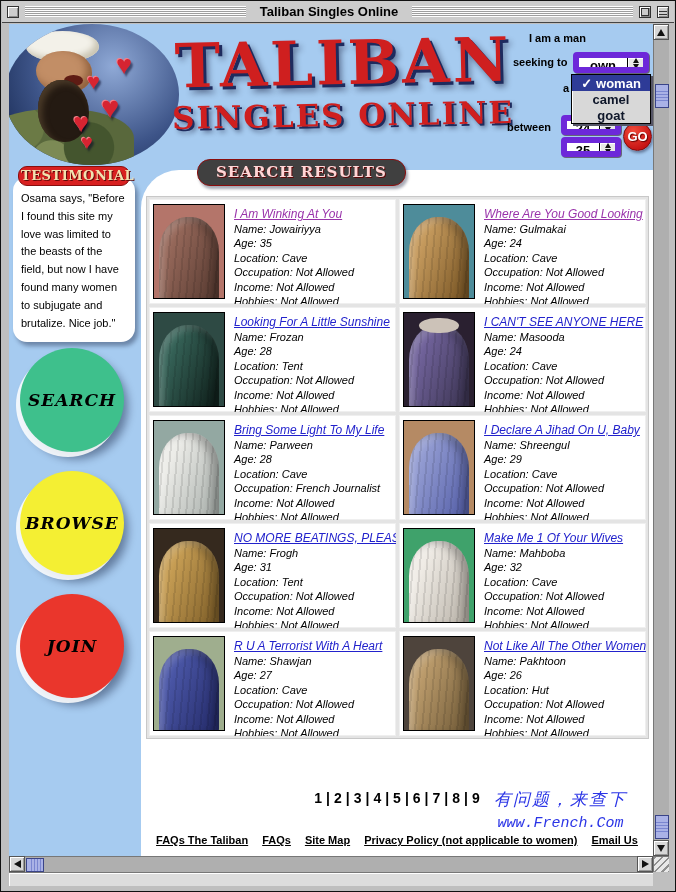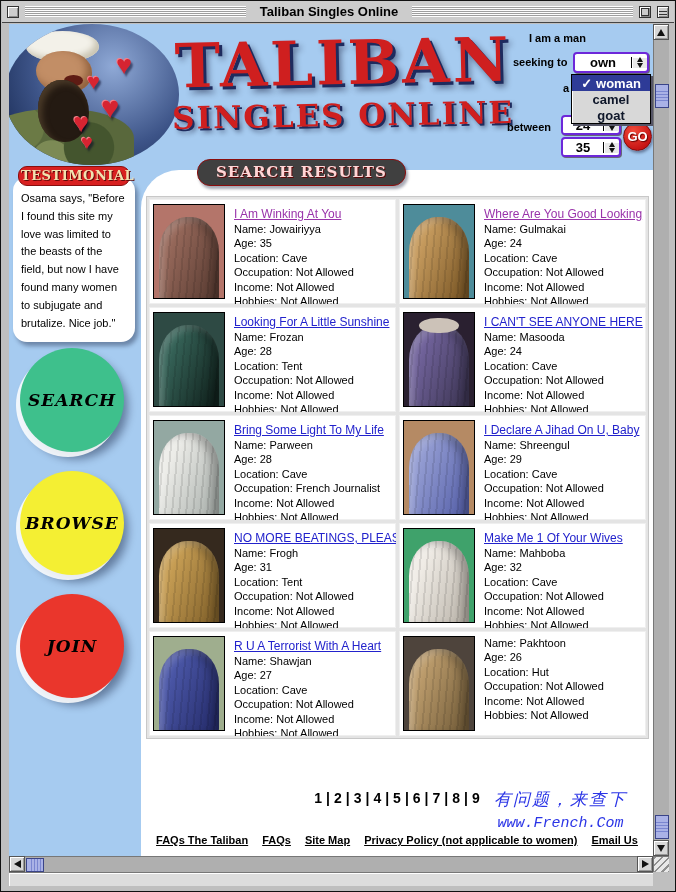--- a/index.html
+++ b/index.html
@@ -64,21 +64,21 @@
             text-shadow:3px 3px 0 #1E2B5E, 5px 6px 6px rgba(0,0,30,.45); }
   .logo-2 { font-size:31px; line-height:38px; letter-spacing:2px; margin-top:-4px; transform:rotate(-1deg);
             text-shadow:2px 2px 0 #1E2B5E, 4px 4px 5px rgba(0,0,30,.45); }
 
   
   .mform { position:absolute; right:0; top:4px; width:154px; height:134px; font-size:11px; font-weight:bold; color:#000; }
   .f-l1 { position:absolute; top:4px; left:30px; }
   .f-l2 { position:absolute; top:28px; left:14px; }
   .f-l3 { position:absolute; top:54px; left:64px; }
   .f-l4 { position:absolute; top:93px; left:8px; }
-  .mac-pop { position:absolute; display:flex; align-items:center; background:#FFF; border:2px solid #6d28d9;
+  .mac-pop { position:absolute; display:flex; align-items:flex-start; background:#FFF; border:6px solid #6d28d9;
              border-radius:4px; overflow:hidden; box-shadow:1px 1px 0 #667; }
   .pop-own { top:24px; left:74px; width:76px; height:21px; }
   .pop-min { top:87px; left:62px; width:60px; height:20px; }
   .pop-max { top:109px; left:62px; width:60px; height:20px; }
   .pop-val { flex:1; display:flex; align-items:center; justify-content:center; font-size:13px; font-weight:bold; background:#FFF; }
   .pop-arrows { width:16px; display:flex; flex-direction:column; align-items:center; justify-content:center;
                 border-left:1px solid #000; background:#E8E8E8; box-shadow:inset 1px 1px 0 #FFF; }
   .mac-menu { position:absolute; top:46px; left:72px; width:80px; background:#D8D8D8; border:1px solid #000;
               box-shadow:2px 2px 0 #556, inset 1px 1px 0 #FFF; z-index:5; }
   .menu-row { height:16px; display:flex; align-items:center; justify-content:center; gap:4px;
@@ -109,21 +109,21 @@
   .c-search { top:184px; background:#3EC08C; }
   .c-browse { top:307px; background:#F4EF33; }
   .c-join   { top:430px; background:#EA362C; }
 
   
   .banner { position:absolute; top:-11px; left:56px; background:#404040; color:#FFD6D6;
             font-family:"DejaVu Serif", serif; font-weight:bold; font-size:15px; letter-spacing:1px;
             padding:3px 18px 4px; border-radius:13px; border:1px solid #8A0E0E;
             text-shadow:1px 1px 0 #5E0808; box-shadow:2px 3px 3px rgba(0,10,40,.35); z-index:3; }
   .cards { position:absolute; top:26px; left:5px; right:4px; display:grid; grid-template-columns:1fr 1fr;
-           gap:3px; background:#E4E4E4; border:1px solid #C8C8C8; padding:2px; }
+           gap:3px; background:#E4E4E4; border:1px solid #C8C8C8; padding:2px;font-style:italic; }
   .card { background:#FFF; padding:3px 4px; display:flex; gap:9px; height:105px; overflow:hidden;
           box-shadow:inset 0 0 0 1px #EFEFEF; }
   .photo { width:72px; height:95px; border:1px solid #000; position:relative; overflow:hidden;
            background:var(--pbg,#999); flex:none; align-self:center; }
   .photo .cloth { position:absolute; left:7%; right:7%; top:13%; bottom:-3%;
            background:linear-gradient(115deg, var(--pcloth,#AAA) 25%, var(--pshade,#666) 90%);
            border-radius:46% 46% 8% 8% / 42% 42% 5% 5%;
            box-shadow:inset -7px 2px 9px rgba(0,0,0,.28), inset 5px 4px 7px rgba(255,255,255,.22); }
   .photo .cloth::after { content:""; position:absolute; inset:0; border-radius:inherit;
            background:repeating-linear-gradient(95deg, transparent 0 5px, rgba(0,0,0,.10) 5px 7px); }
@@ -371,20 +371,21 @@
       <div class="p-line"><span>Income:</span> <span class="val-income">Not Allowed</span></div>
       <div class="p-line"><span>Hobbies:</span> <span class="val-hobbies">Not Allowed</span></div>
     </div>
   </div>
             <div class="card">
     <div class="photo" style="--pbg: #4E443C; --pcloth: #BC9C6C; --pshade: #77603C;">
 
       <div class="cloth"></div>
     </div>
     <div class="p-text">
+      <a class="p-title" href="#">Not Like All The Other Women</a>
       <div class="p-line"><span>Name:</span> <span class="val-name">Pakhtoon</span></div>
       <div class="p-line"><span>Age:</span> <span class="val-age">26</span></div>
       <div class="p-line"><span>Location:</span> <span class="val-location">Hut</span></div>
       <div class="p-line"><span>Occupation:</span> <span class="val-occupation">Not Allowed</span></div>
       <div class="p-line"><span>Income:</span> <span class="val-income">Not Allowed</span></div>
       <div class="p-line"><span>Hobbies:</span> <span class="val-hobbies">Not Allowed</span></div>
     </div>
   </div>
           </div>
 

